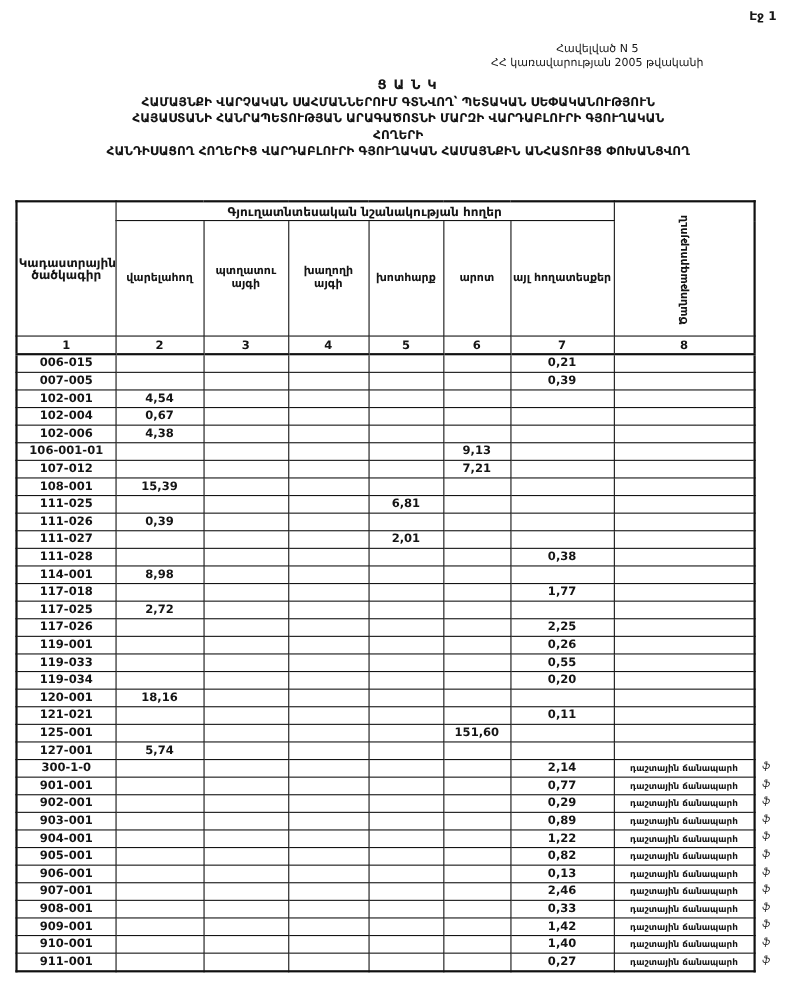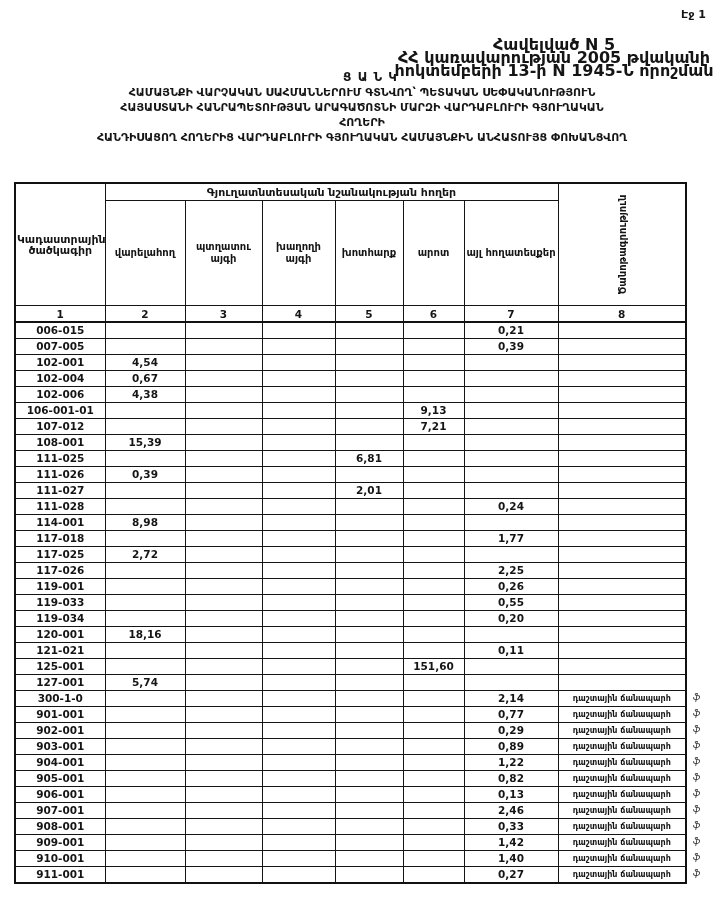--- a/index.html
+++ b/index.html
@@ -7,22 +7,22 @@
     width:724px;height:901px;position:relative;
     background:#ffffff;color:#151515;
     font-family:"DejaVu Sans","Liberation Sans",sans-serif;
     overflow:hidden;
   }
   .page-num{
     position:absolute;top:8px;right:18px;
     font-size:11px;font-weight:bold;
   }
   .annex{
-    position:absolute;top:38px;right:0;width:340px;
-    text-align:center;font-size:16px;font-weight:bold;line-height:13px;
+    position:absolute;top:38px;right:11px;width:340px;
+    text-align:center;font-size:10px;font-weight:normal;line-height:13px;
   }
   .doc-title{
     position:absolute;top:70px;left:0;width:724px;
     text-align:center;font-size:11px;font-weight:bold;line-height:15px;
   }
   .doc-title .t0{font-size:12px;letter-spacing:1px;padding-left:17px;}
   .table-wrap{
     position:absolute;left:14px;top:182px;width:672px;
   }
   table{
@@ -52,21 +52,20 @@
   }
 </style>
 </head>
 <body>
 
 <div class="page-num">Էջ 1</div>
 
 <div class="annex">
   <div>Հավելված N 5</div>
   <div>ՀՀ կառավարության 2005 թվականի</div>
-  <div>հոկտեմբերի 13-ի N 1945-Ն որոշման</div>
 </div>
 
 <div class="doc-title">
   <div class="t0">Ց Ա Ն Կ</div>
   <div>ՀԱՄԱՅՆՔԻ ՎԱՐՉԱԿԱՆ ՍԱՀՄԱՆՆԵՐՈՒՄ ԳՏՆՎՈՂ՝ ՊԵՏԱԿԱՆ ՍԵՓԱԿԱՆՈՒԹՅՈՒՆ</div>
   <div>ՀԱՅԱՍՏԱՆԻ ՀԱՆՐԱՊԵՏՈՒԹՅԱՆ ԱՐԱԳԱԾՈՏՆԻ ՄԱՐԶԻ ՎԱՐԴԱԲԼՈՒՐԻ ԳՅՈՒՂԱԿԱՆ</div>
   <div>ՀՈՂԵՐԻ</div>
   <div>ՀԱՆԴԻՍԱՑՈՂ ՀՈՂԵՐԻՑ ՎԱՐԴԱԲԼՈՒՐԻ ԳՅՈՒՂԱԿԱՆ ՀԱՄԱՅՆՔԻՆ ԱՆՀԱՏՈՒՅՑ ՓՈԽԱՆՑՎՈՂ</div>
 </div>
 
@@ -220,21 +219,21 @@
           <td class="c-val"></td>
           <td class="c-note"></td>
         </tr>
         <tr class="row-data">
           <td class="c-code">111-028</td>
           <td class="c-val"></td>
           <td class="c-val"></td>
           <td class="c-val"></td>
           <td class="c-val"></td>
           <td class="c-val"></td>
-          <td class="c-val">0,24</td>
+          <td class="c-val">0,38</td>
           <td class="c-note"></td>
         </tr>
         <tr class="row-data">
           <td class="c-code">114-001</td>
           <td class="c-val">8,98</td>
           <td class="c-val"></td>
           <td class="c-val"></td>
           <td class="c-val"></td>
           <td class="c-val"></td>
           <td class="c-val"></td>

